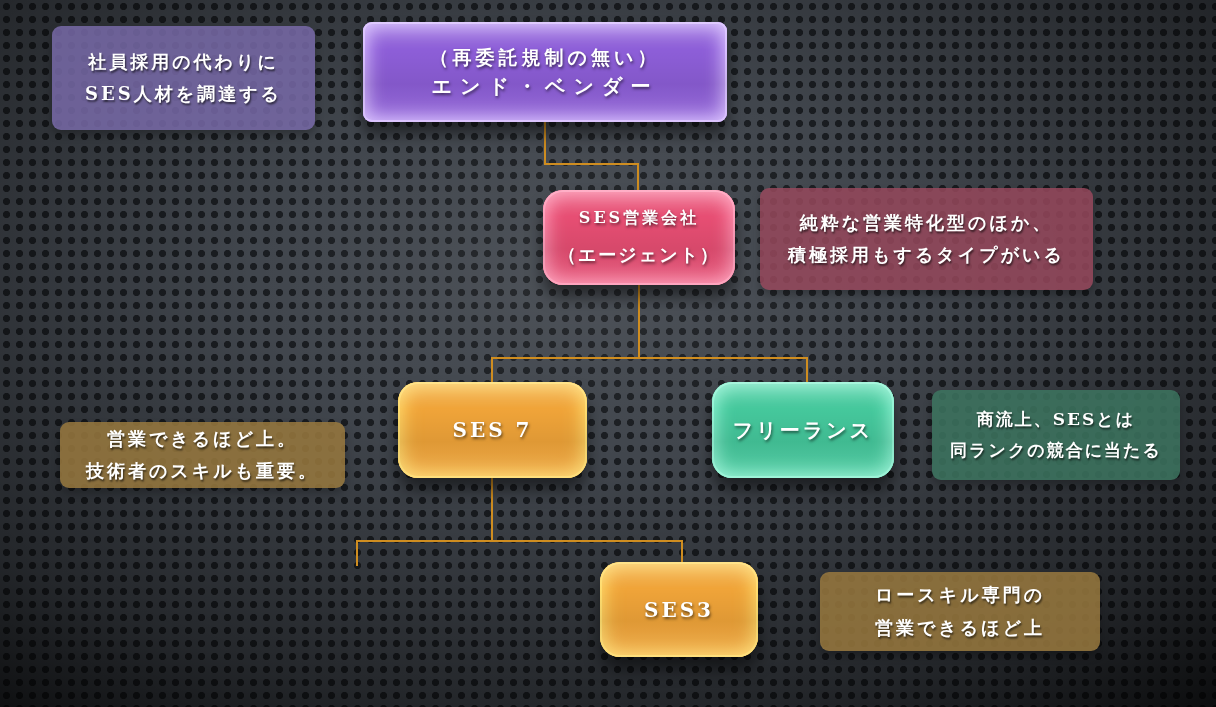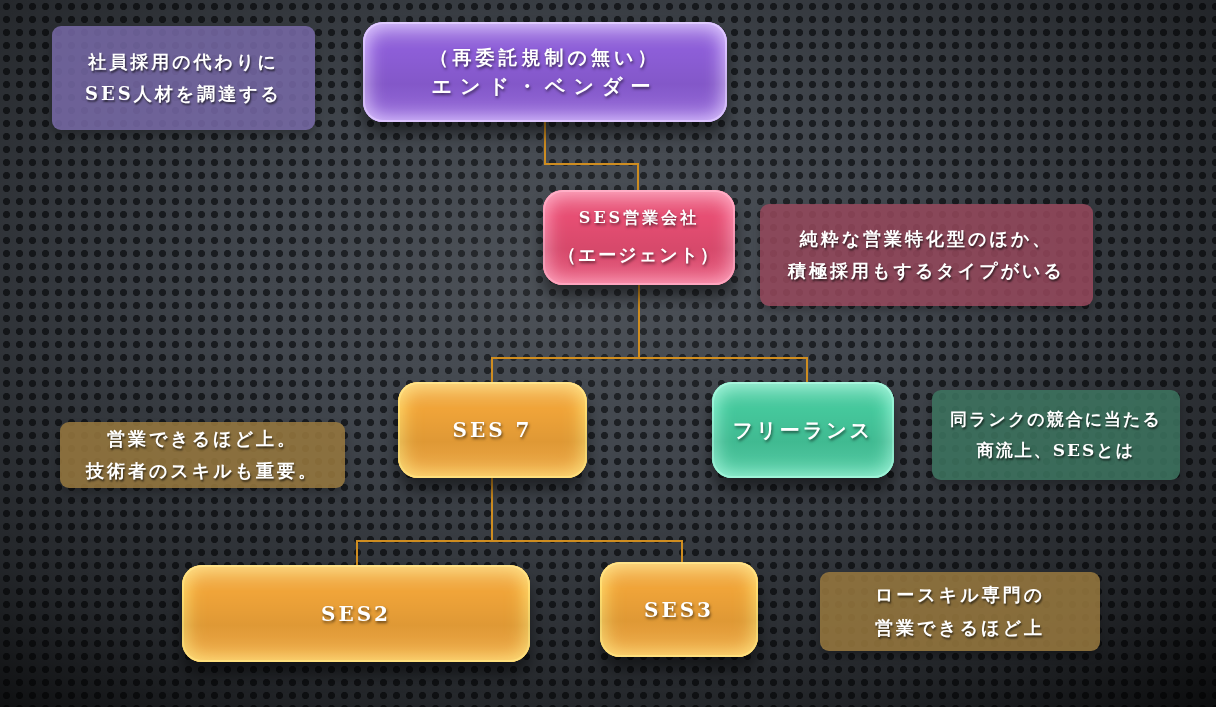--- a/index.html
+++ b/index.html
@@ -21,42 +21,42 @@
     position:absolute;border-radius:20px;display:flex;flex-direction:column;
     justify-content:center;align-items:center;gap:10px;color:#fff;text-align:center;
   }
   .node::after{
     content:"";position:absolute;inset:0;border-radius:inherit;pointer-events:none;
     background:linear-gradient(180deg, rgba(255,255,255,.20) 0%, rgba(255,255,255,0) 28%,
       rgba(0,0,0,.07) 62%, rgba(255,255,255,.10) 100%);
   }
   .node span{position:relative;z-index:1;}
   .node.purple{background:var(--node-purple);
-    box-shadow:inset 0 0 0 2px var(--node-purple-rim), inset 0 0 18px 5px var(--node-purple-rim), 0 12px 16px rgba(0,0,0,.5);}
+    box-shadow:inset 0 0 0 2px var(--node-purple-rim), inset 0 0 18px 5px var(--node-purple-rim), 0 12px 16px rgba(0,0,0,.5);border-radius:9px;}
   .node.pink{background:var(--node-pink);
     box-shadow:inset 0 0 0 2px var(--node-pink-rim), inset 0 0 18px 5px var(--node-pink-rim), 0 12px 16px rgba(0,0,0,.5);}
   .node.orange{background:var(--node-orange);
     box-shadow:inset 0 0 0 2px var(--node-orange-rim), inset 0 0 18px 5px var(--node-orange-rim), 0 12px 16px rgba(0,0,0,.5);}
   .node.teal{background:var(--node-teal);
     box-shadow:inset 0 0 0 2px var(--node-teal-rim), inset 0 0 18px 5px var(--node-teal-rim), 0 12px 16px rgba(0,0,0,.5);}
   .node-line{font-size:19px;font-weight:600;letter-spacing:4px;
     text-shadow:1px 2px 3px rgba(0,0,0,.55);}
   .node-line.big{font-size:20px;font-weight:bold;letter-spacing:8px;}
   .node-label{font-size:20px;font-weight:600;letter-spacing:3px;
     text-shadow:1px 2px 3px rgba(0,0,0,.55);}
   .note{
     position:absolute;display:flex;flex-direction:column;justify-content:center;
     align-items:center;color:#fff;font-weight:bold;text-align:center;
     font-size:18px;line-height:1.8;letter-spacing:3px;
     text-shadow:1px 2px 2px rgba(0,0,0,.6);
     box-shadow:0 5px 9px rgba(0,0,0,.25);
     border-radius:9px;
   }
   .note.purple-note{background:var(--note-purple);}
-  .note.maroon-note{background:var(--note-maroon);margin-top:16px;}
+  .note.maroon-note{background:var(--note-maroon);}
   .note.teal-note{background:var(--note-teal);}
   .note.gold-note{background:var(--note-gold);}
 </style>
 </head>
 <body>
 
 <div class="stage">
   <div class="vignette"></div>
 
   <div id="connectors">
@@ -77,22 +77,22 @@
     <span>社員採用の代わりに</span>
     <span>SES人材を調達する</span>
   </div>
 
   <div class="note maroon-note" style="left:760px;top:188px;width:333px;height:102px;">
     <span>純粋な営業特化型のほか、</span>
     <span>積極採用もするタイプがいる</span>
   </div>
 
   <div class="note teal-note" style="left:932px;top:390px;width:248px;height:90px;font-size:17px;letter-spacing:2px;">
+    <span>商流上、SESとは</span>
     <span>同ランクの競合に当たる</span>
-    <span>商流上、SESとは</span>
   </div>
 
   <div class="note gold-note" style="left:60px;top:422px;width:285px;height:66px;">
     <span>営業できるほど上。</span>
     <span>技術者のスキルも重要。</span>
   </div>
 
   <div class="note gold-note" style="left:820px;top:572px;width:280px;height:79px;">
     <span>ロースキル専門の</span>
     <span>営業できるほど上</span>
@@ -109,20 +109,17 @@
   </div>
 
   <div class="node orange" style="left:398px;top:382px;width:189px;height:96px;">
     <span class="node-label">SES 7</span>
   </div>
 
   <div class="node teal" style="left:712px;top:382px;width:182px;height:96px;">
     <span class="node-label">フリーランス</span>
   </div>
 
-  <div class="node orange" style="left:182px;top:565px;width:348px;height:97px;">
-    <span class="node-label">SES2</span>
-  </div>
 
   <div class="node orange" style="left:600px;top:562px;width:158px;height:95px;">
     <span class="node-label">SES3</span>
   </div>
 </div>
 
 </body></html>

